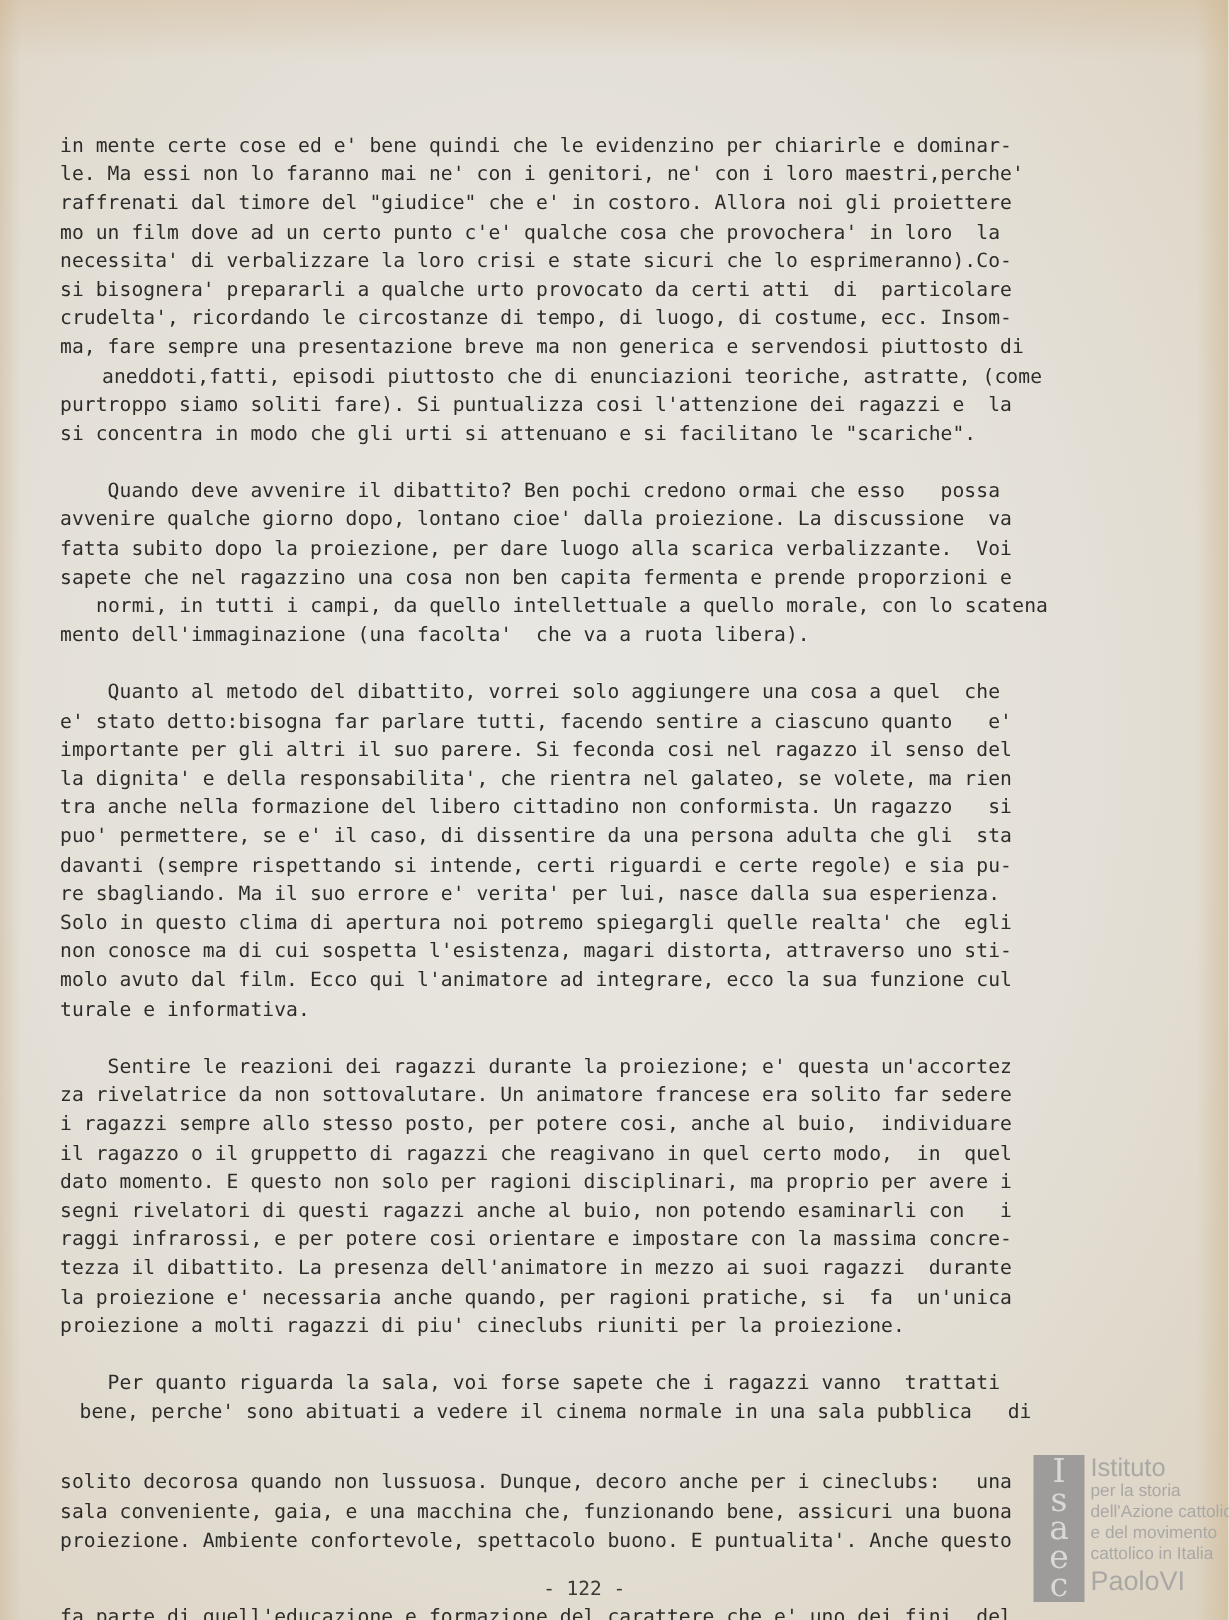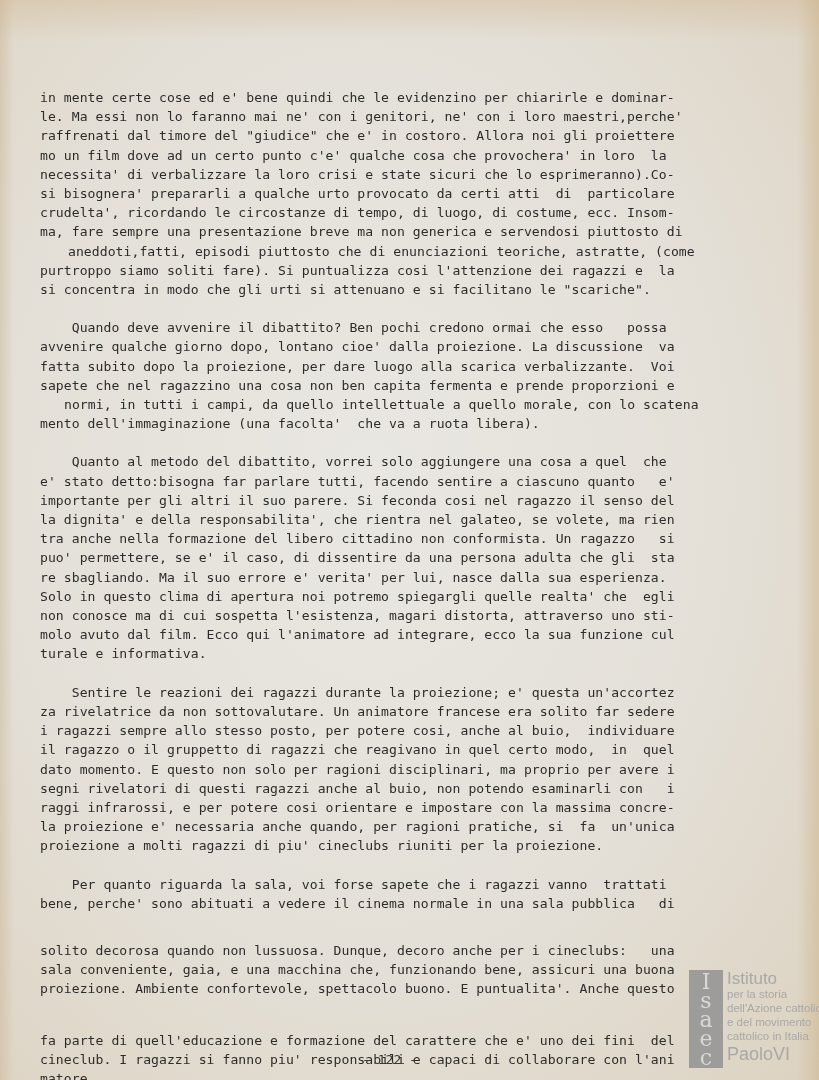--- a/index.html
+++ b/index.html
@@ -78,40 +78,42 @@
     <span class="line" style="display: block; margin-left: 24px;">normi, in tutti i campi, da quello intellettuale a quello morale, con lo scatena</span>
     <span class="line" style="display: block;">mento dell'immaginazione (una facolta'  che va a ruota libera).</span>
   </div>
   <div class="para">
     <span class="line" style="display: block;">    Quanto al metodo del dibattito, vorrei solo aggiungere una cosa a quel  che</span>
     <span class="line" style="display: block;">e' stato detto:bisogna far parlare tutti, facendo sentire a ciascuno quanto   e'</span>
     <span class="line" style="display: block;">importante per gli altri il suo parere. Si feconda cosi nel ragazzo il senso del</span>
     <span class="line" style="display: block;">la dignita' e della responsabilita', che rientra nel galateo, se volete, ma rien</span>
     <span class="line" style="display: block;">tra anche nella formazione del libero cittadino non conformista. Un ragazzo   si</span>
     <span class="line" style="display: block;">puo' permettere, se e' il caso, di dissentire da una persona adulta che gli  sta</span>
+    <span class="line" style="display: block;">davanti (sempre rispettando si intende, certi riguardi e certe regole) e sia pu-</span>
     <span class="line" style="display: block;">re sbagliando. Ma il suo errore e' verita' per lui, nasce dalla sua esperienza.</span>
     <span class="line" style="display: block;">Solo in questo clima di apertura noi potremo spiegargli quelle realta' che  egli</span>
     <span class="line" style="display: block;">non conosce ma di cui sospetta l'esistenza, magari distorta, attraverso uno sti-</span>
     <span class="line" style="display: block;">molo avuto dal film. Ecco qui l'animatore ad integrare, ecco la sua funzione cul</span>
     <span class="line" style="display: block;">turale e informativa.</span>
   </div>
   <div class="para">
     <span class="line" style="display: block;">    Sentire le reazioni dei ragazzi durante la proiezione; e' questa un'accortez</span>
     <span class="line" style="display: block;">za rivelatrice da non sottovalutare. Un animatore francese era solito far sedere</span>
     <span class="line" style="display: block;">i ragazzi sempre allo stesso posto, per potere cosi, anche al buio,  individuare</span>
     <span class="line" style="display: block;">il ragazzo o il gruppetto di ragazzi che reagivano in quel certo modo,  in  quel</span>
     <span class="line" style="display: block;">dato momento. E questo non solo per ragioni disciplinari, ma proprio per avere i</span>
     <span class="line" style="display: block;">segni rivelatori di questi ragazzi anche al buio, non potendo esaminarli con   i</span>
     <span class="line" style="display: block;">raggi infrarossi, e per potere cosi orientare e impostare con la massima concre-</span>
+    <span class="line" style="display: block;">tezza il dibattito. La presenza dell'animatore in mezzo ai suoi ragazzi  durante</span>
     <span class="line" style="display: block;">la proiezione e' necessaria anche quando, per ragioni pratiche, si  fa  un'unica</span>
     <span class="line" style="display: block;">proiezione a molti ragazzi di piu' cineclubs riuniti per la proiezione.</span>
   </div>
   <div class="para">
     <span class="line" style="display: block;">    Per quanto riguarda la sala, voi forse sapete che i ragazzi vanno  trattati</span>
-    <span class="line" style="display: block;">bene, perche' sono abituati a vedere il cinema normale in una sala pubblica   di</span>
+    <span class="line" style="display: block; margin-left: 13px;">bene, perche' sono abituati a vedere il cinema normale in una sala pubblica   di</span>
     <span class="line" style="display: block; margin-top: 28px;">solito decorosa quando non lussuosa. Dunque, decoro anche per i cineclubs:   una</span>
     <span class="line" style="display: block;">sala conveniente, gaia, e una macchina che, funzionando bene, assicuri una buona</span>
     <span class="line" style="display: block;">proiezione. Ambiente confortevole, spettacolo buono. E puntualita'. Anche questo</span>
     <span class="line" style="display: block; margin-top: 32px;">fa parte di quell'educazione e formazione del carattere che e' uno dei fini  del</span>
     <span class="line" style="display: block;">cineclub. I ragazzi si fanno piu' responsabili e capaci di collaborare con l'ani</span>
     <span class="line" style="display: block;">matore.</span>
   </div>
 
 </div>
 

